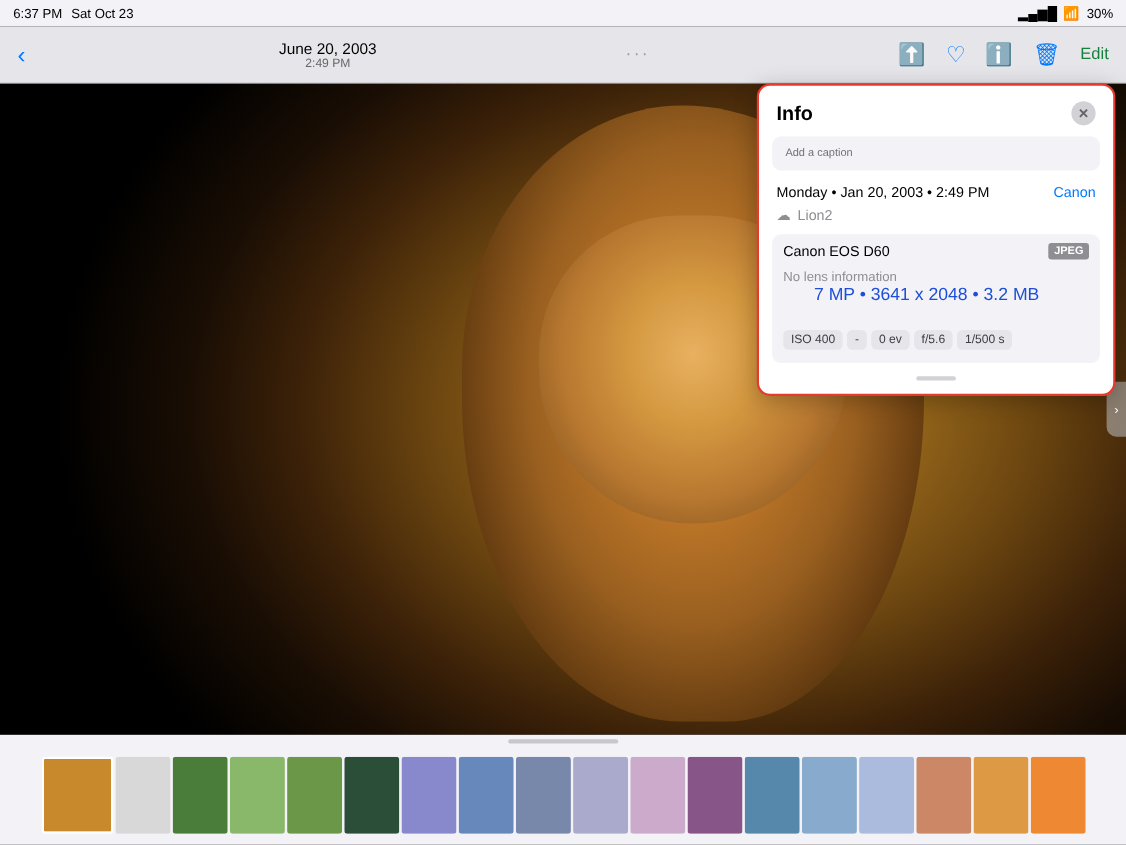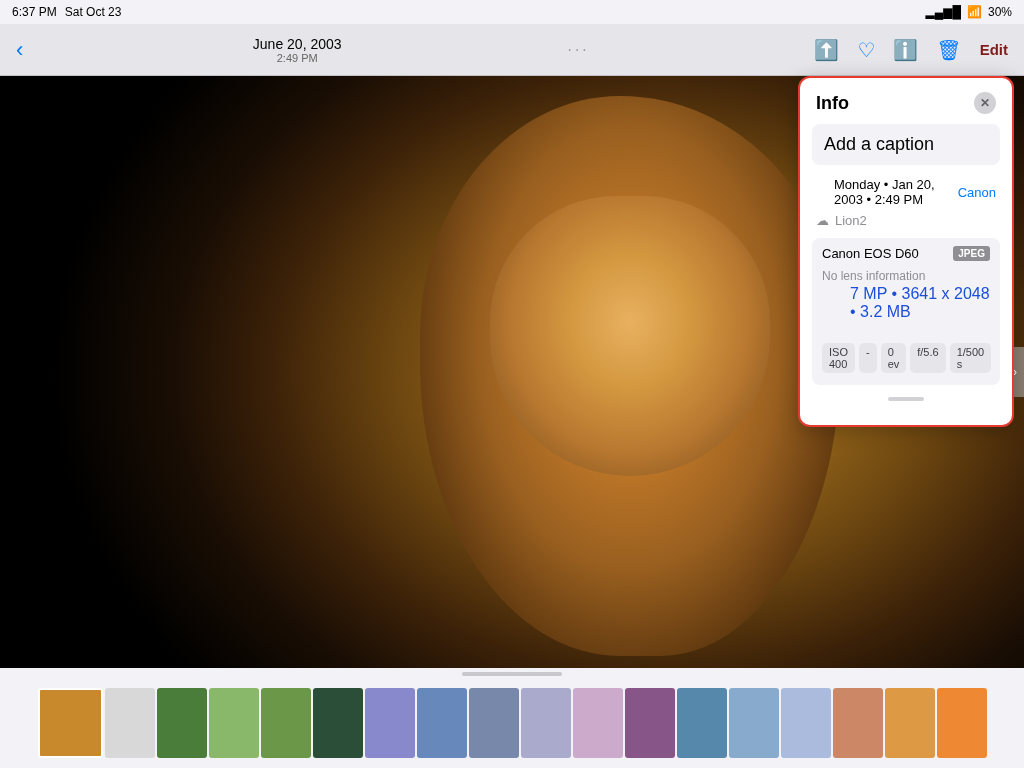--- a/index.html
+++ b/index.html
@@ -21,21 +21,21 @@
       justify-content: space-between; padding: 0 16px; z-index: 100;
       border-bottom: 1px solid rgba(0,0,0,0.15);
     }
     .toolbar-left { display: flex; align-items: center; }
     .toolbar-center { display: flex; flex-direction: column; align-items: center; }
     .toolbar-right { display: flex; align-items: center; gap: 18px; }
     .toolbar-title { font-size: 14px; font-weight: 500; color: #000; }
     .toolbar-subtitle { font-size: 11px; color: #666; }
     .back-btn { font-size: 22px; color: #007aff; cursor: pointer; margin-right: 4px; }
     .toolbar-icon { font-size: 20px; color: #007aff; cursor: pointer; }
-    .edit-btn { font-size: 15px; color: #7f1d1d; cursor: pointer; font-weight: 700; }
+    .edit-btn { font-size: 15px; color: #15803d; cursor: pointer; font-weight: 400; }
     .dots-menu { font-size: 16px; color: #999; letter-spacing: 2px; }
 
     
     .photo-area {
       position: absolute; top: 76px; left: 0; right: 0; bottom: 100px;
       background: #000; display: flex; align-items: center; justify-content: center;
       overflow: hidden;
     }
     .lion-bg {
       width: 100%; height: 100%;
@@ -61,50 +61,49 @@
       width: 18px; height: 50px;
       background: rgba(180,180,180,0.6); border-radius: 9px 0 0 9px;
       display: flex; align-items: center; justify-content: center;
       z-index: 50; cursor: pointer;
     }
     .scroll-handle span { color: #fff; font-size: 12px; }
 
     
     .info-panel {
       position: absolute; top: 76px; right: 10px;
-      width: 216px;
+      width: 326px;
       background: #fff; border-radius: 12px;
       box-shadow: 0 4px 20px rgba(0,0,0,0.25);
-      z-index: 200; padding-bottom: 24px;
+      z-index: 200; padding-bottom: 12px;
       border: 2px solid #e63a2e;
     }
     .info-header {
       display: flex; align-items: center; justify-content: space-between;
       padding: 14px 16px 10px 16px;
     }
     .info-title { font-size: 18px; font-weight: 600; color: #000; }
     .close-btn {
       width: 22px; height: 22px; border-radius: 50%;
       background: #d1d1d6; display: flex; align-items: center; justify-content: center;
       cursor: pointer; font-size: 12px; color: #636366; font-weight: 600;
     }
 
     
     .caption-field {
       margin: 0 12px 12px 12px;
       background: #f2f2f7; border-radius: 8px;
-      padding: 10px 12px; font-size: 18px; color: #000000;
+      padding: 10px 12px; font-size: 10px; color: #737373;
       cursor: text;
     }
 
     
     .date-row {
       display: flex; align-items: center; justify-content: space-between;
       padding: 0 16px 4px 16px;
-      margin-left: 18px;
     }
     .date-text { font-size: 13px; color: #000; font-weight: 400; }
     .adjust-btn { font-size: 13px; color: #007aff; cursor: pointer; }
     .location-row {
       display: flex; align-items: center; gap: 6px;
       padding: 2px 16px 10px 16px;
     }
     .cloud-icon { font-size: 13px; color: #8e8e93; }
     .location-text { font-size: 13px; color: #8e8e93; }
 

